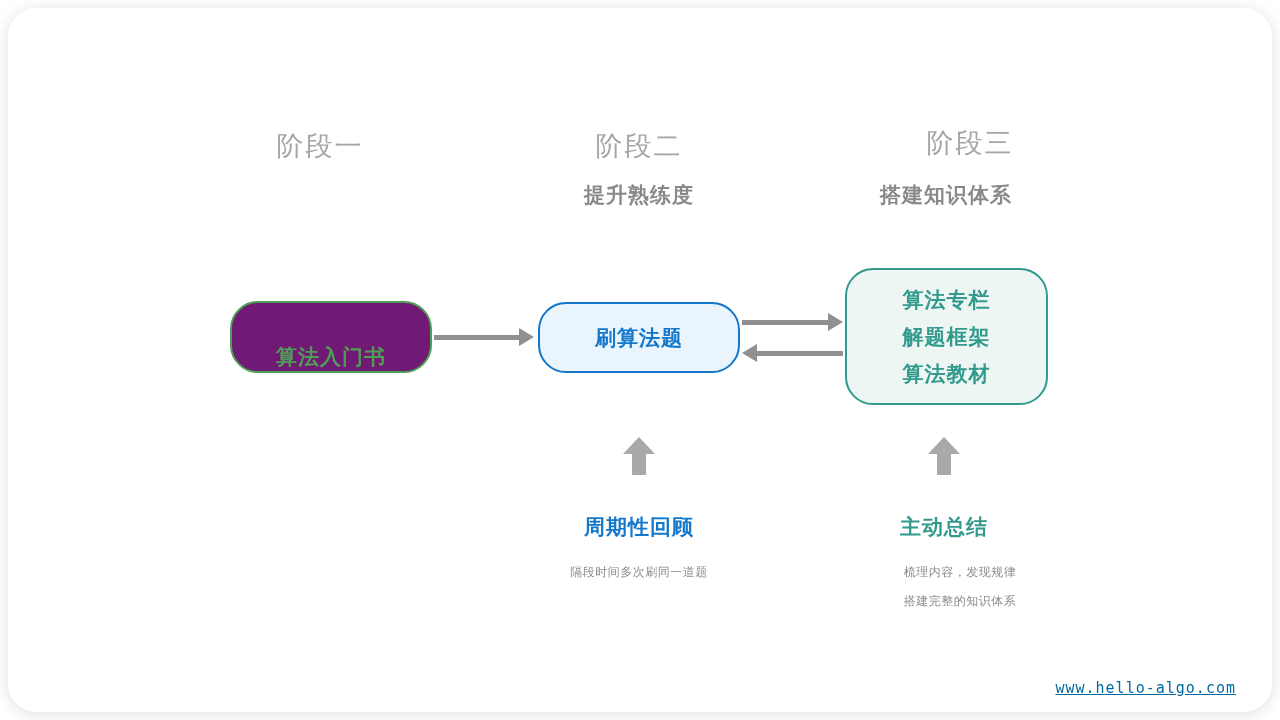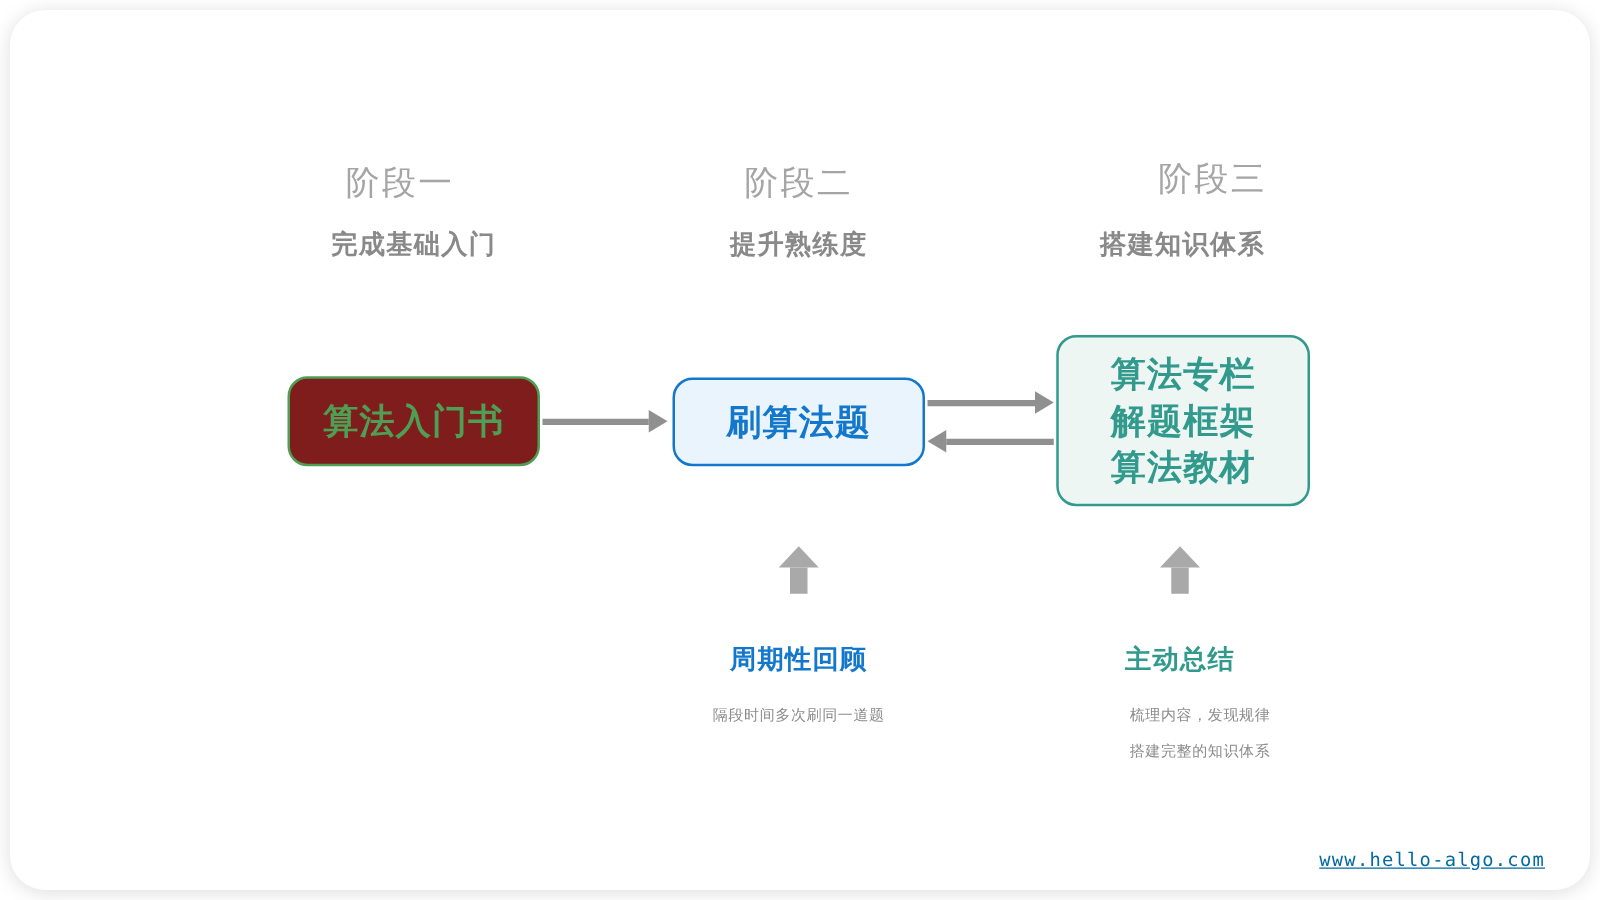--- a/index.html
+++ b/index.html
@@ -36,31 +36,31 @@
     transform: translateX(-50%);
     font-size: 21px;
     font-weight: bold;
     color: #898989;
     letter-spacing: 1px;
     white-space: nowrap;
   }
   
   .node {
     position: absolute;
-    border-radius: 16px;
+    border-radius: 28px;
     display: flex;
     flex-direction: column;
     align-items: center;
     justify-content: center;
-    font-size: 28px;
+    font-size: 21px;
     font-weight: bold;
     letter-spacing: 1px;
     white-space: nowrap;
   }
-  .node-green  { border: 2.5px solid #4f9e55; background: #7f1d1d; color: #4f9e55; }
+  .node-green  { border: 2.5px solid #4f9e55; background: #701a75; color: #4f9e55; justify-content: flex-end; }
   .node-blue   { border: 2.5px solid #1377cb; background: #eaf4fc; color: #1377cb; text-align: right; }
   .node-teal   { border: 2.5px solid #319a8d; background: #eef6f4; color: #319a8d; }
   .node-line   { line-height: 37px; }
   
   .h-arrow {
     position: absolute;
     height: 18px;
     display: flex;
     align-items: center;
   }
@@ -128,21 +128,20 @@
     text-decoration: underline;
   }
 </style>
 </head>
 <body>
 
 <div class="canvas">
   <div class="card"></div>
 
   <div class="stage-title" style="left:320px; top:128px;">阶段一</div>
-  <div class="stage-subtitle" style="left:331px; top:181px;">完成基础入门</div>
 
   <div class="stage-title" style="left:639px; top:128px;">阶段二</div>
   <div class="stage-subtitle" style="left:639px; top:181px;">提升熟练度</div>
 
   <div class="stage-title" style="left:946px; top:125px;margin-left:24px;">阶段三</div>
   <div class="stage-subtitle" style="left:946px; top:181px;">搭建知识体系</div>
 
   <div class="node node-green" style="left:230px; top:301px; width:202px; height:72px;">
     <span>算法入门书</span>
   </div>

